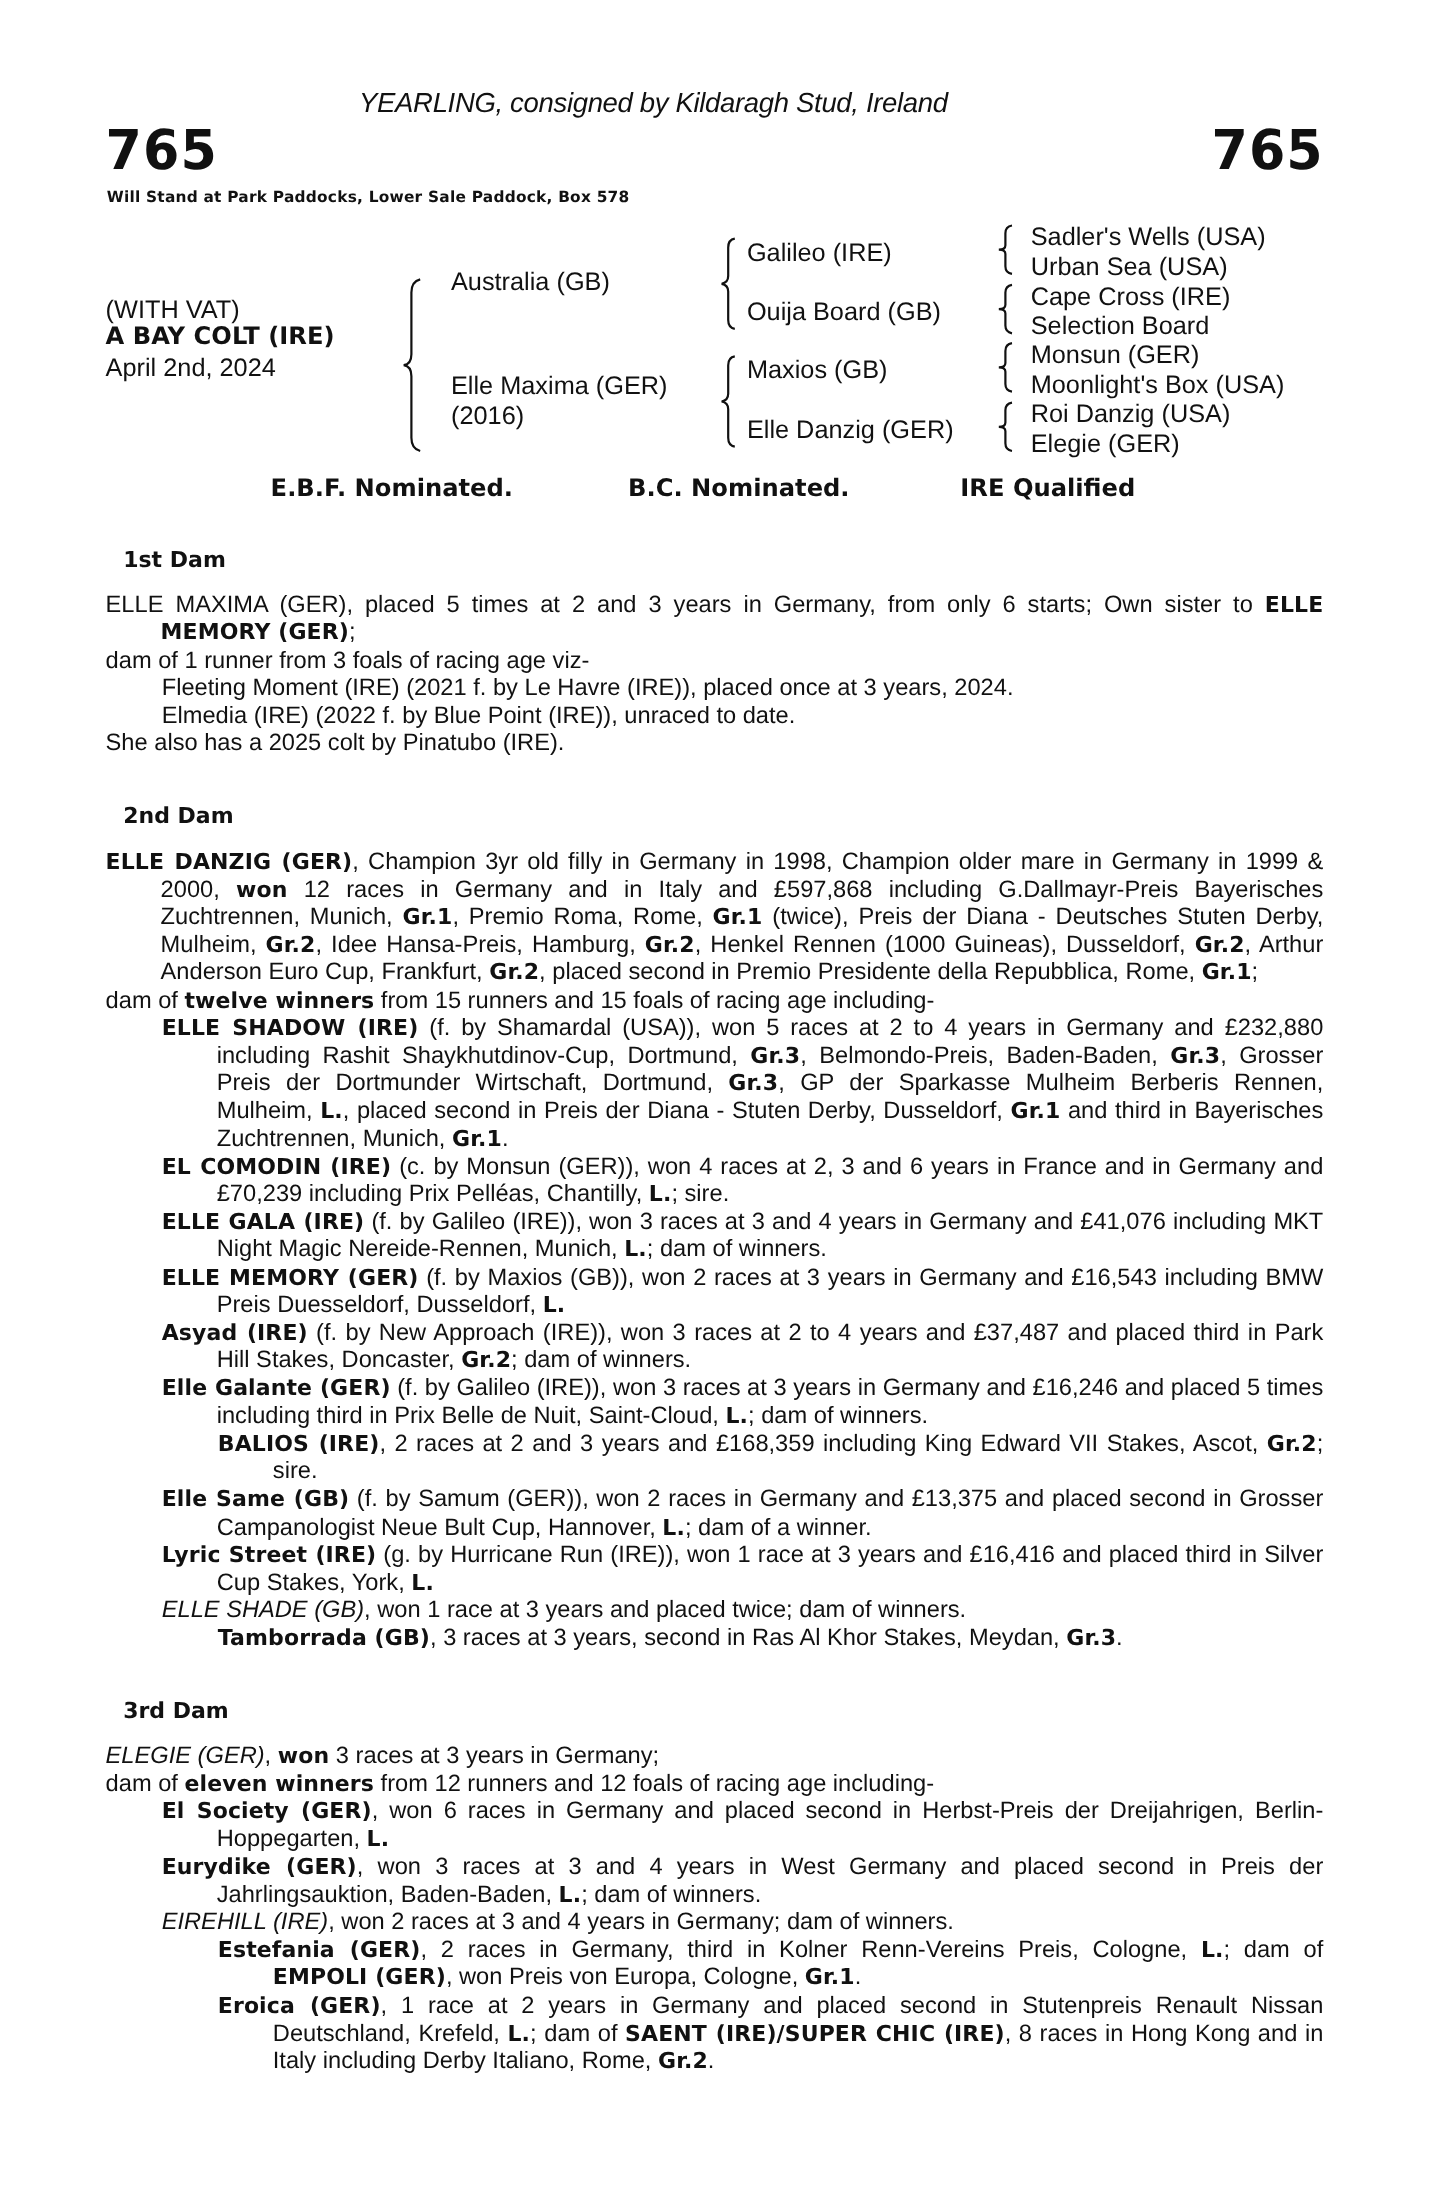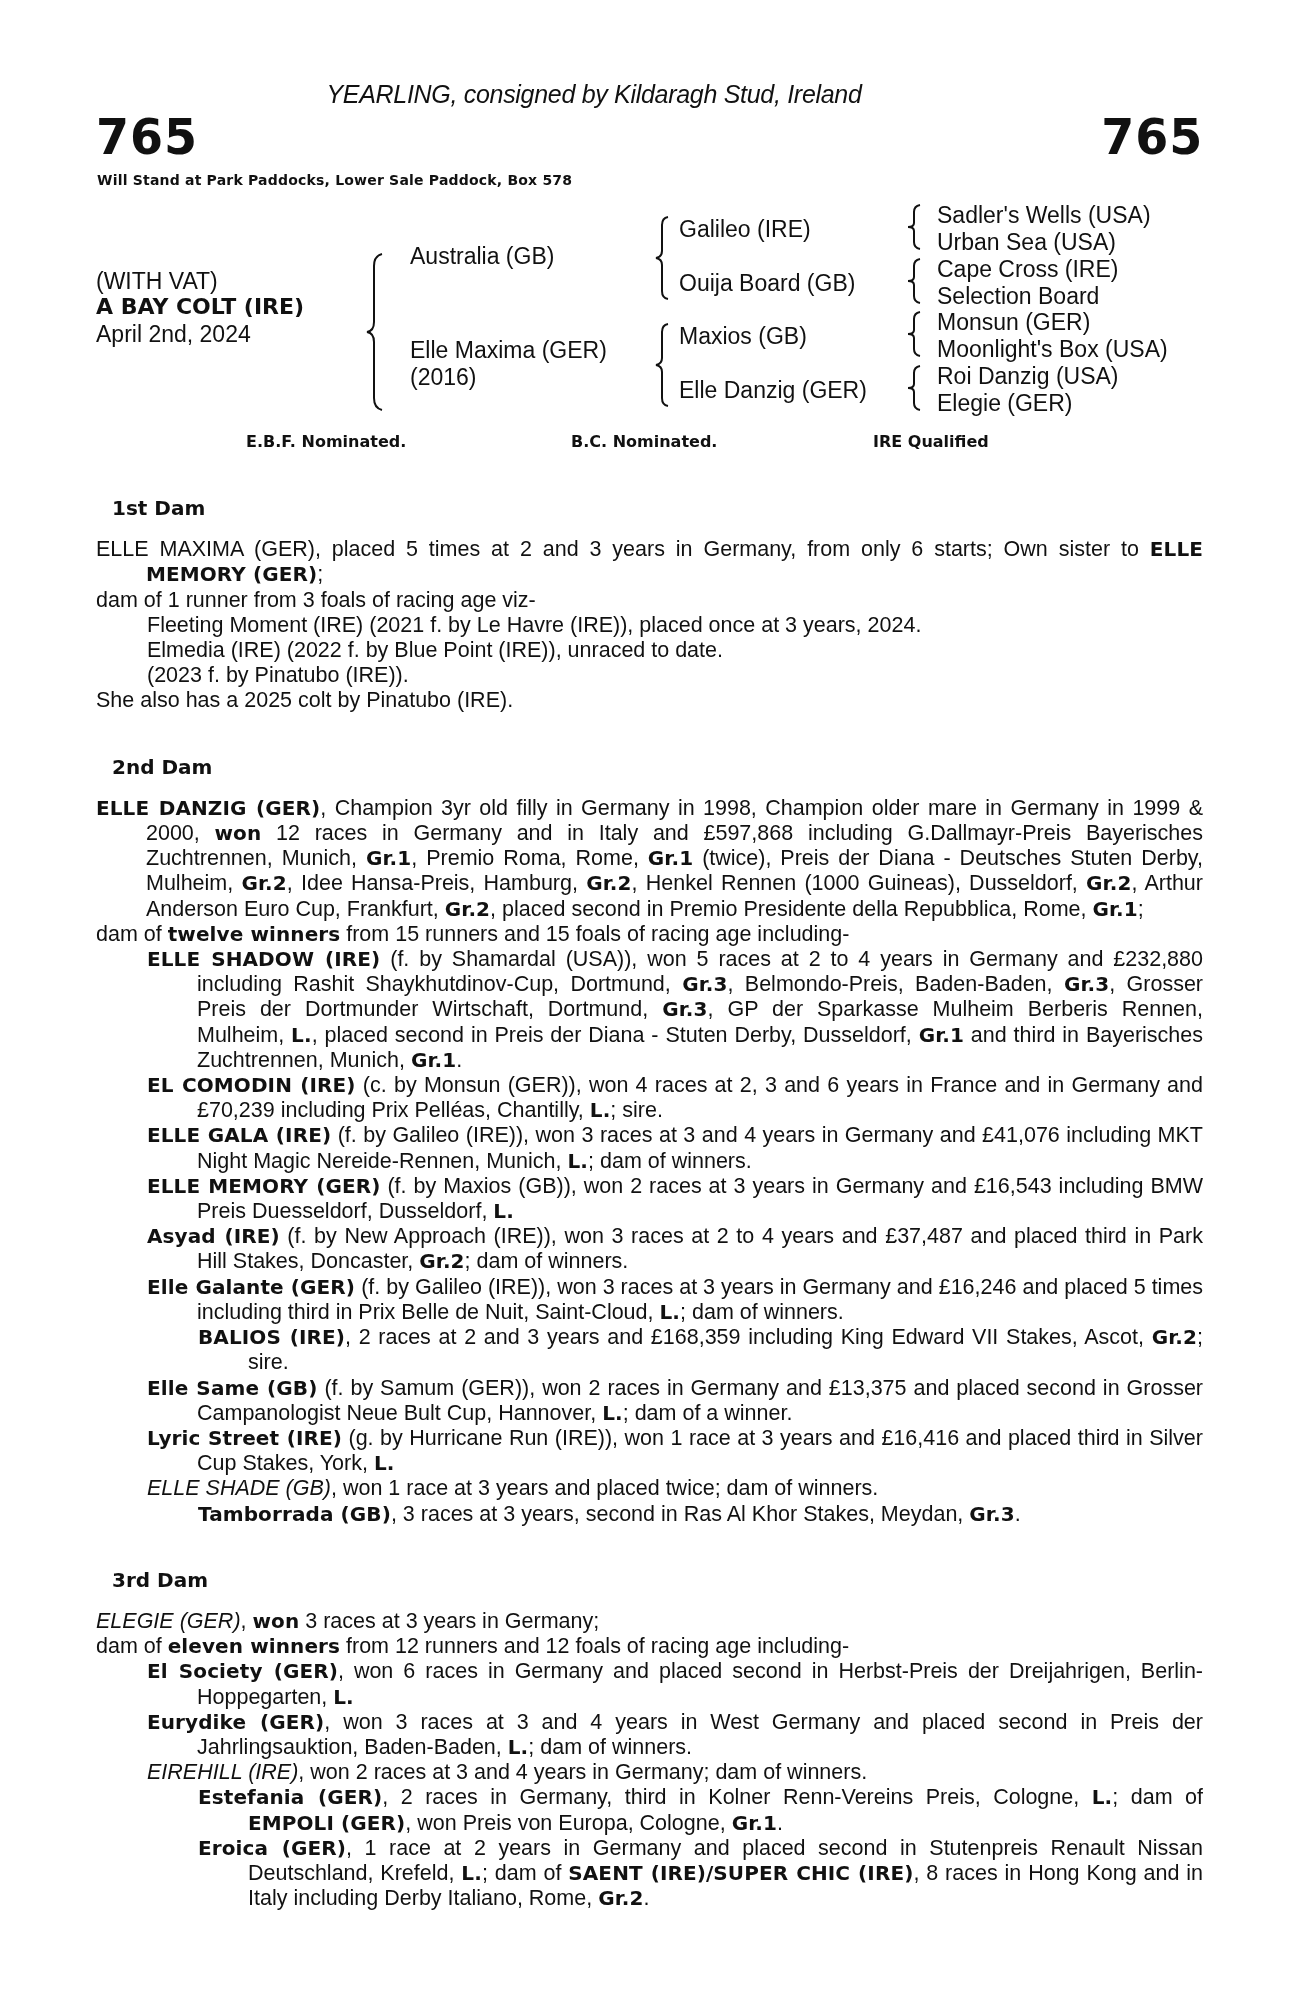--- a/index.html
+++ b/index.html
@@ -23,21 +23,21 @@
     left: 97px; top: 172px; font-size: 14px; font-weight: 900;
     font-family: "DejaVu Sans", sans-serif; letter-spacing: 0.2px;
   }
   .ped-txt { font-size: 23px; line-height: 26px; white-space: nowrap; }
   .vat { left: 96px; top: 268px; }
   .colt { left: 96px; top: 294px; font-weight: 900; font-family: "DejaVu Sans", sans-serif; font-size: 22px; }
   .dob { left: 96px; top: 321px; }
   .brace { position: absolute; }
   .brace svg { display: block; }
   .qual {
-    top: 432px; font-size: 16px; font-weight: 900;
+    top: 432px; font-size: 22px; font-weight: 900;
     font-family: "DejaVu Sans", sans-serif;
   }
   .body-text {
     left: 96px; width: 1107px; top: 480px;
     font-size: 21.5px; line-height: 25.2px;
   }
   .sec-head {
     font-weight: 900; font-family: "DejaVu Sans", sans-serif; font-size: 20px;
     margin: 16px; line-height: 25.2px;
   }
@@ -119,21 +119,20 @@
 <div class="abs qual" style="left:246px;">E.B.F. Nominated.</div>
 <div class="abs qual" style="left:571px;">B.C. Nominated.</div>
 <div class="abs qual" style="left:873px;">IRE Qualified</div>
 
 <div class="abs body-text" id="family">
     <div class="sec-head">1st Dam</div>
     <div class="para lvl0"><span>ELLE MAXIMA (GER), placed 5 times at 2 and 3 years in Germany, from only 6 starts; Own sister to </span><span class="b">ELLE MEMORY (GER)</span><span>;</span></div>
     <div class="para lvl0"><span>dam of 1 runner from 3 foals of racing age viz-</span></div>
     <div class="para lvl1"><span>Fleeting Moment (IRE) (2021 f. by Le Havre (IRE)), placed once at 3 years, 2024.</span></div>
     <div class="para lvl1"><span>Elmedia (IRE) (2022 f. by Blue Point (IRE)), unraced to date.</span></div>
-    <div class="para lvl1"><span>(2023 f. by Pinatubo (IRE)).</span></div>
     <div class="para lvl0"><span>She also has a 2025 colt by Pinatubo (IRE).</span></div>
     <div class="gap"></div>
     <div class="sec-head">2nd Dam</div>
     <div class="para lvl0"><span class="b">ELLE DANZIG (GER)</span><span>, Champion 3yr old filly in Germany in 1998, Champion older mare in Germany in 1999 &amp; 2000, </span><span class="b">won</span><span> 12 races in Germany and in Italy and £597,868 including G.Dallmayr-Preis Bayerisches Zuchtrennen, Munich, </span><span class="b">Gr.1</span><span>, Premio Roma, Rome, </span><span class="b">Gr.1</span><span> (twice), Preis der Diana - Deutsches Stuten Derby, Mulheim, </span><span class="b">Gr.2</span><span>, Idee Hansa-Preis, Hamburg, </span><span class="b">Gr.2</span><span>, Henkel Rennen (1000 Guineas), Dusseldorf, </span><span class="b">Gr.2</span><span>, Arthur Anderson Euro Cup, Frankfurt, </span><span class="b">Gr.2</span><span>, placed second in Premio Presidente della Repubblica, Rome, </span><span class="b">Gr.1</span><span>;</span></div>
     <div class="para lvl0"><span>dam of </span><span class="b">twelve winners</span><span> from 15 runners and 15 foals of racing age including-</span></div>
     <div class="para lvl1"><span class="b">ELLE SHADOW (IRE)</span><span> (f. by Shamardal (USA)), won 5 races at 2 to 4 years in Germany and £232,880 including Rashit Shaykhutdinov-Cup, Dortmund, </span><span class="b">Gr.3</span><span>, Belmondo-Preis, Baden-Baden, </span><span class="b">Gr.3</span><span>, Grosser Preis der Dortmunder Wirtschaft, Dortmund, </span><span class="b">Gr.3</span><span>, GP der Sparkasse Mulheim Berberis Rennen, Mulheim, </span><span class="b">L.</span><span>, placed second in Preis der Diana - Stuten Derby, Dusseldorf, </span><span class="b">Gr.1</span><span> and third in Bayerisches Zuchtrennen, Munich, </span><span class="b">Gr.1</span><span>.</span></div>
     <div class="para lvl1"><span class="b">EL COMODIN (IRE)</span><span> (c. by Monsun (GER)), won 4 races at 2, 3 and 6 years in France and in Germany and £70,239 including Prix Pelléas, Chantilly, </span><span class="b">L.</span><span>; sire.</span></div>
     <div class="para lvl1"><span class="b">ELLE GALA (IRE)</span><span> (f. by Galileo (IRE)), won 3 races at 3 and 4 years in Germany and £41,076 including MKT Night Magic Nereide-Rennen, Munich, </span><span class="b">L.</span><span>; dam of winners.</span></div>
     <div class="para lvl1"><span class="b">ELLE MEMORY (GER)</span><span> (f. by Maxios (GB)), won 2 races at 3 years in Germany and £16,543 including BMW Preis Duesseldorf, Dusseldorf, </span><span class="b">L.</span></div>
     <div class="para lvl1"><span class="b">Asyad (IRE)</span><span> (f. by New Approach (IRE)), won 3 races at 2 to 4 years and £37,487 and placed third in Park Hill Stakes, Doncaster, </span><span class="b">Gr.2</span><span>; dam of winners.</span></div>

